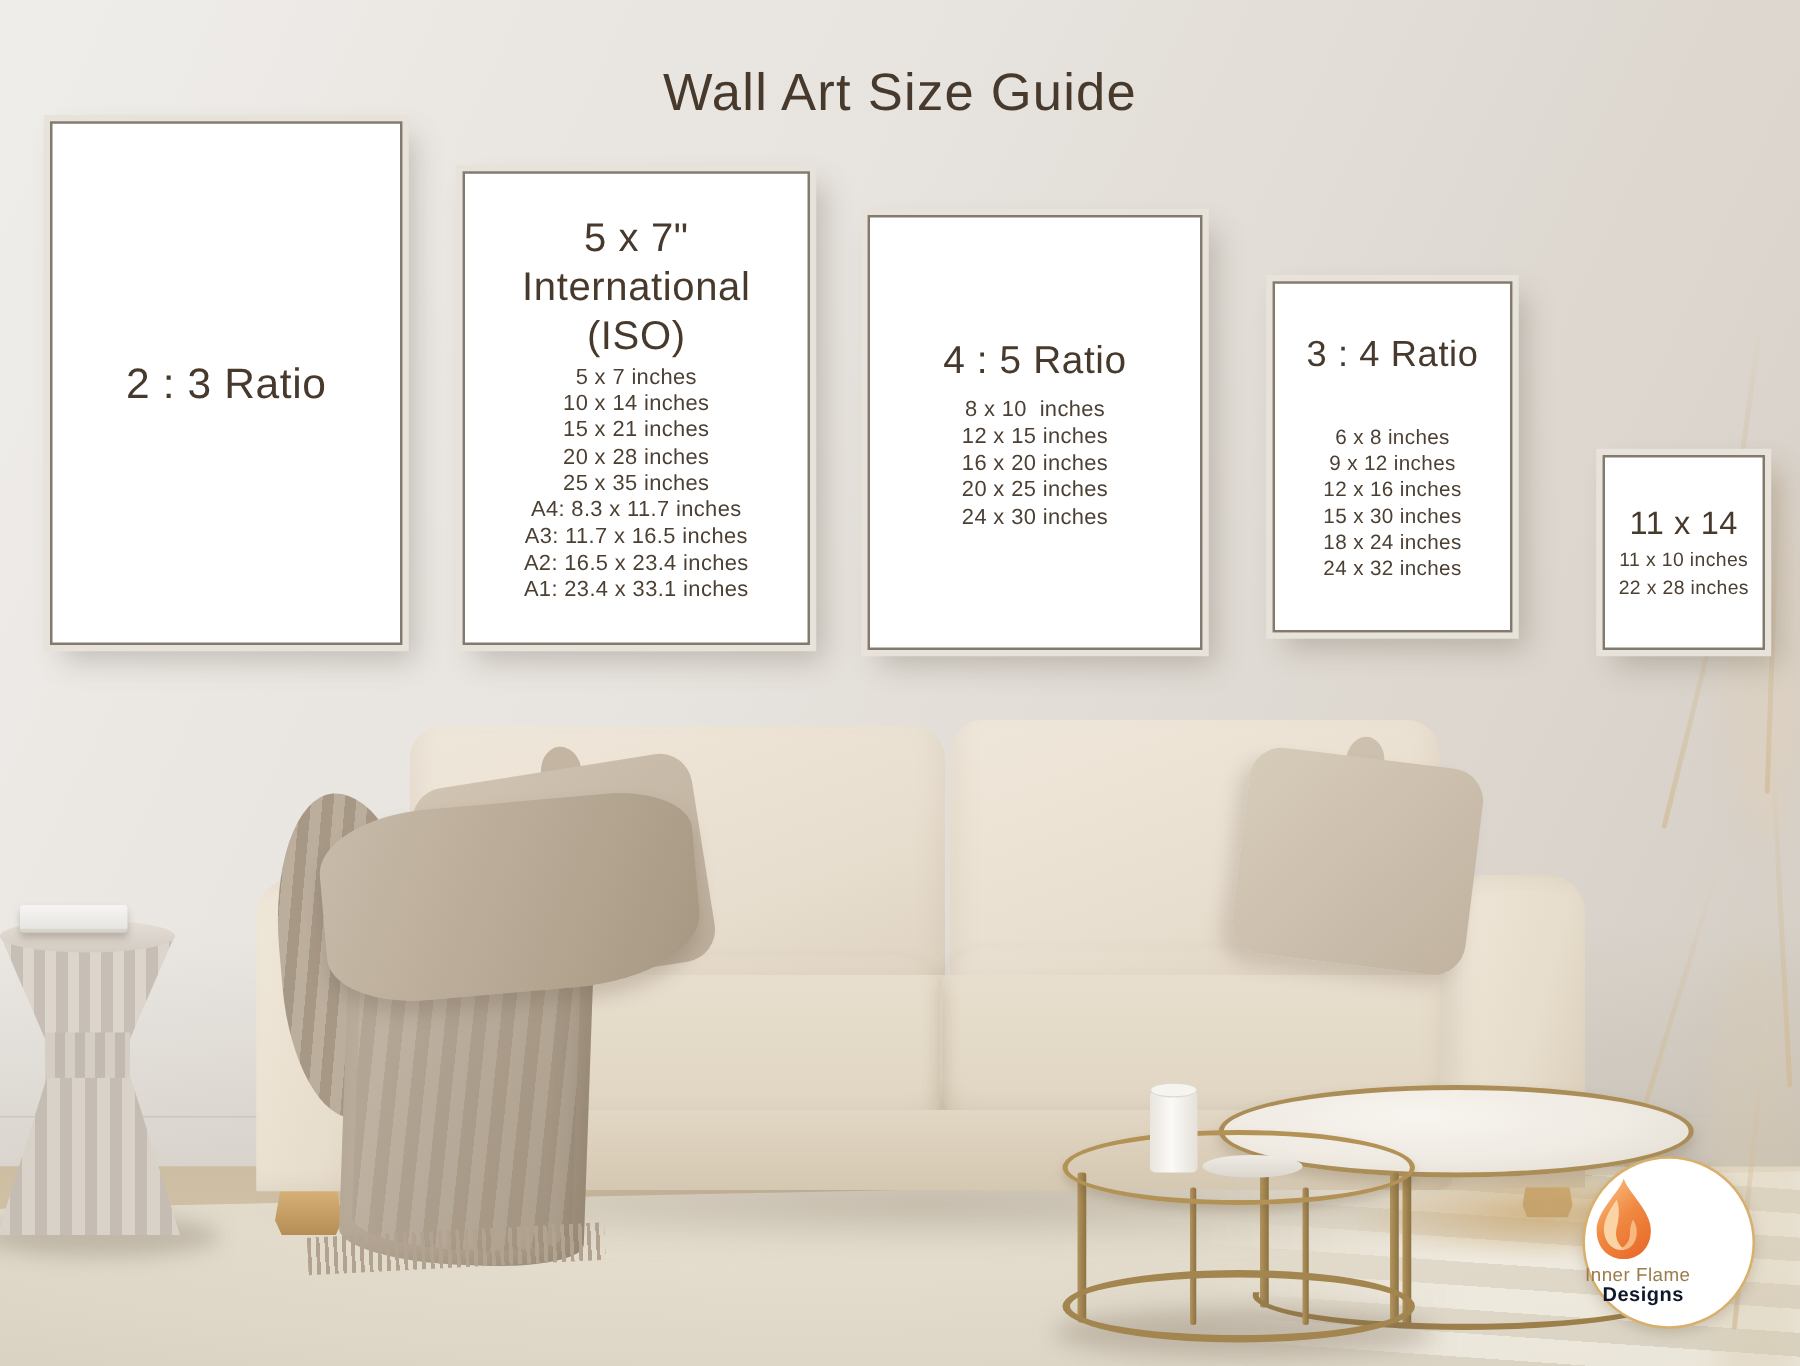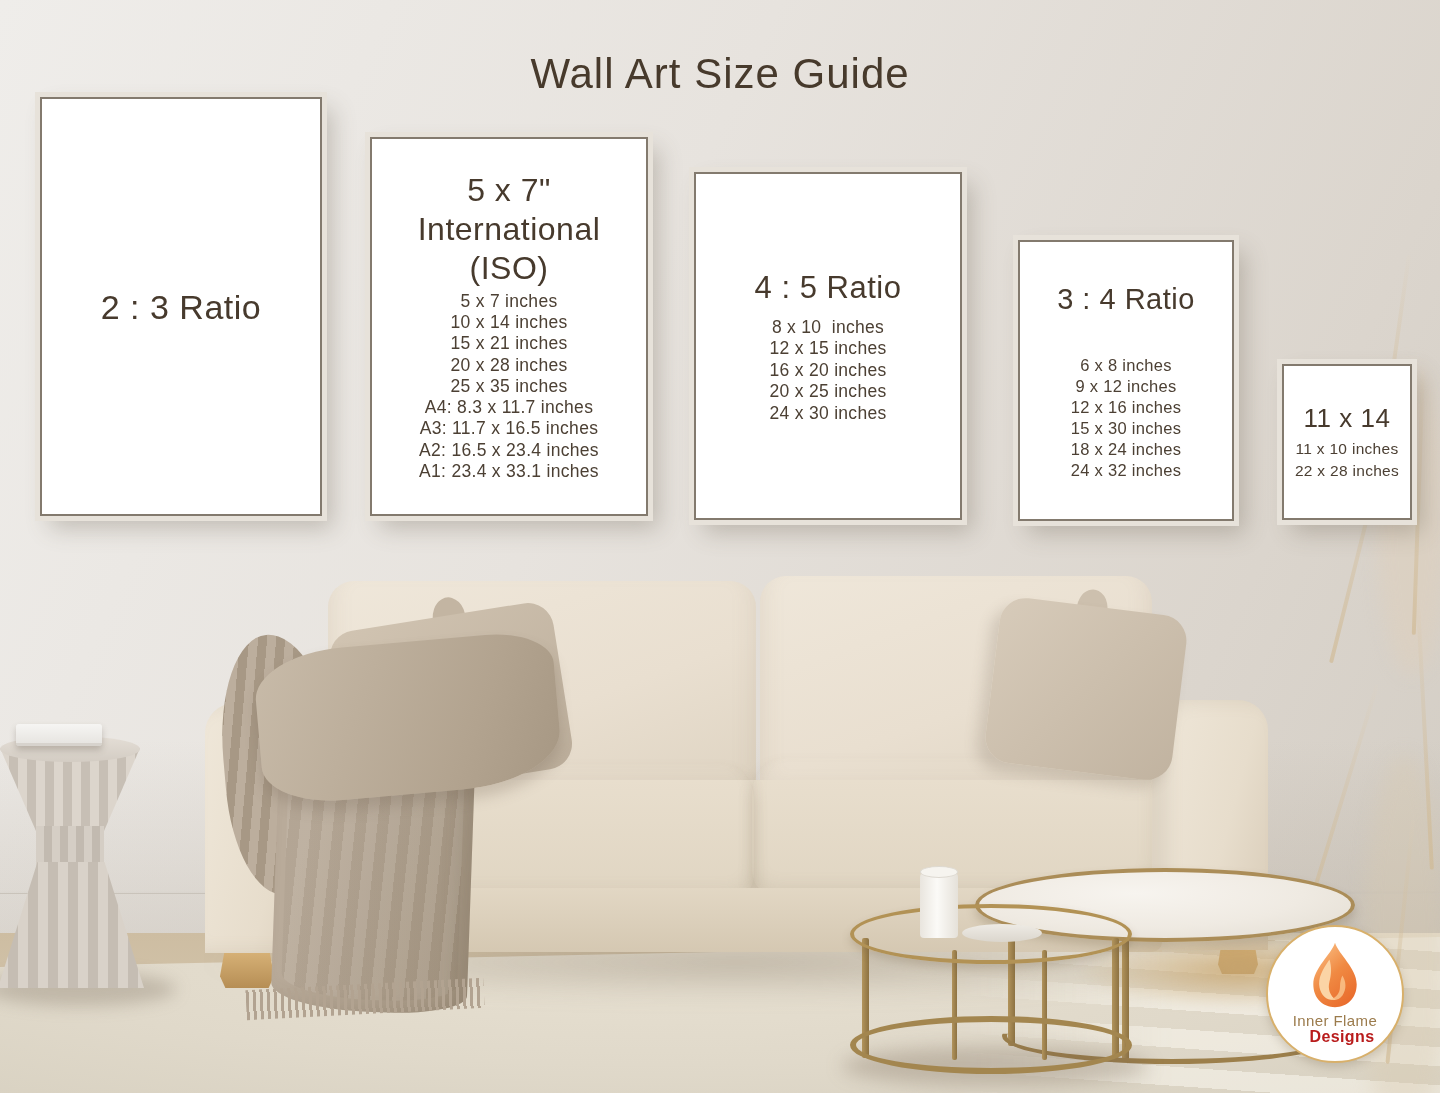--- a/index.html
+++ b/index.html
@@ -160,39 +160,39 @@
   .p1{left:40px;top:97px;width:282px;height:419px;}
   .p1 .poster-title{font-size:34px;line-height:40px;}
   .p1 .size-line{font-size:18.5px;line-height:21.5px;}
   .p2{left:370px;top:137px;width:278px;height:379px;}
   .p2 .poster-title{font-size:32px;line-height:39px;}
   .p2 .poster-sizes{margin-top:3px;}
   .p2 .size-line{font-size:17.5px;line-height:21.3px;}
   .p3{left:694px;top:172px;width:268px;height:348px;}
   .p3 .poster-title{font-size:31px;line-height:40px;}
   .p3 .size-line{font-size:17.5px;line-height:21.5px;}
-  .p4{left:1018px;top:240px;width:216px;height:281px;gap:28px;}
+  .p4{left:1018px;top:225px;width:192px;height:281px;gap:28px;}
   .p4 .poster-title{font-size:29px;line-height:38px;}
   .p4 .size-line{font-size:16.5px;line-height:21px;}
   .p5{left:1282px;top:364px;width:130px;height:156px;}
   .p5 .poster-title{font-size:26px;line-height:30px;}
   .p5 .poster-sizes{margin-top:5px;}
   .p5 .size-line{font-size:15.5px;line-height:22px;}
 
   .heading{left:0;top:50px;width:1440px;text-align:center;z-index:20;
     font-size:42px;font-weight:500;letter-spacing:1px;color:#473a2c;}
 
   
   .logo{left:1266px;top:925px;width:138px;height:138px;border-radius:50%;z-index:30;
     background:#fff;border:2px solid #d8b06b;
-    display:flex;flex-direction:column;align-items:center;justify-content:flex-start;
+    display:flex;flex-direction:column;align-items:flex-start;justify-content:flex-start;
     box-shadow:0 4px 10px rgba(110,95,70,.25);}
   .logo svg{width:62px;height:72px;margin-top:12px;}
   .logo-line1{font-size:15px;color:#9b7b4c;letter-spacing:.4px;margin-top:1px;}
-  .logo-line2{font-size:16px;font-weight:600;color:#b91c1c;letter-spacing:.4px;margin-left:14px;margin-top:-1px;}
+  .logo-line2{font-size:16px;font-weight:600;color:#0f172a;letter-spacing:.4px;margin-left:14px;margin-top:-1px;}
 </style>
 </head>
 <body>
 
 <div id="canvas">
 
   <div class="abs heading">Wall Art Size Guide</div>
 
   <div class="abs wall-shade"></div>
   <div class="abs baseboard"></div>

